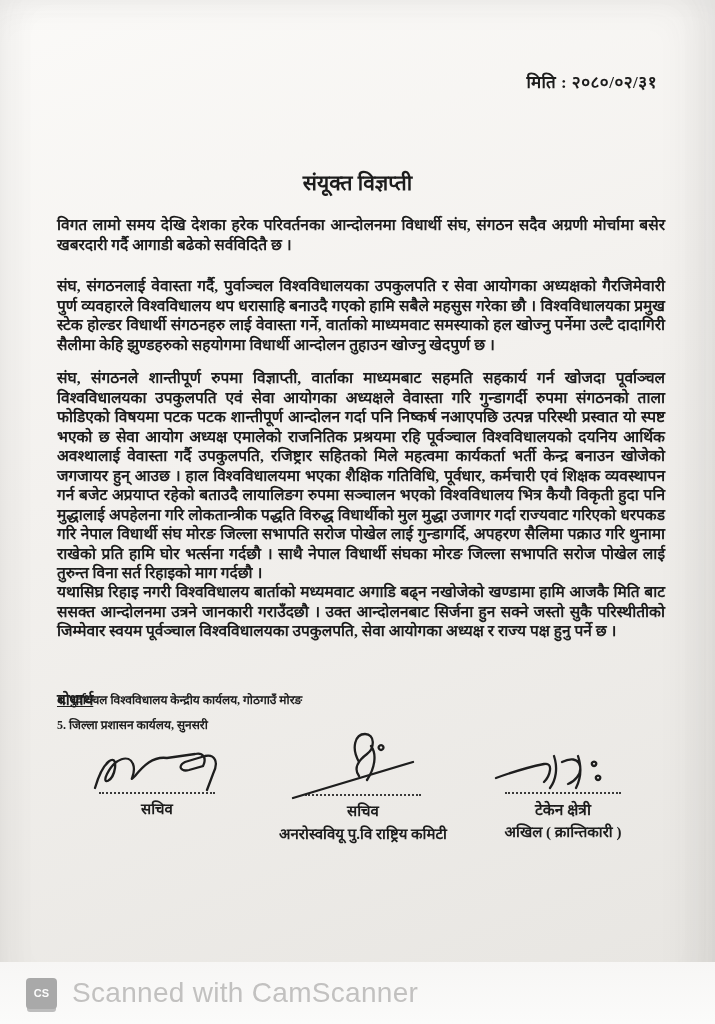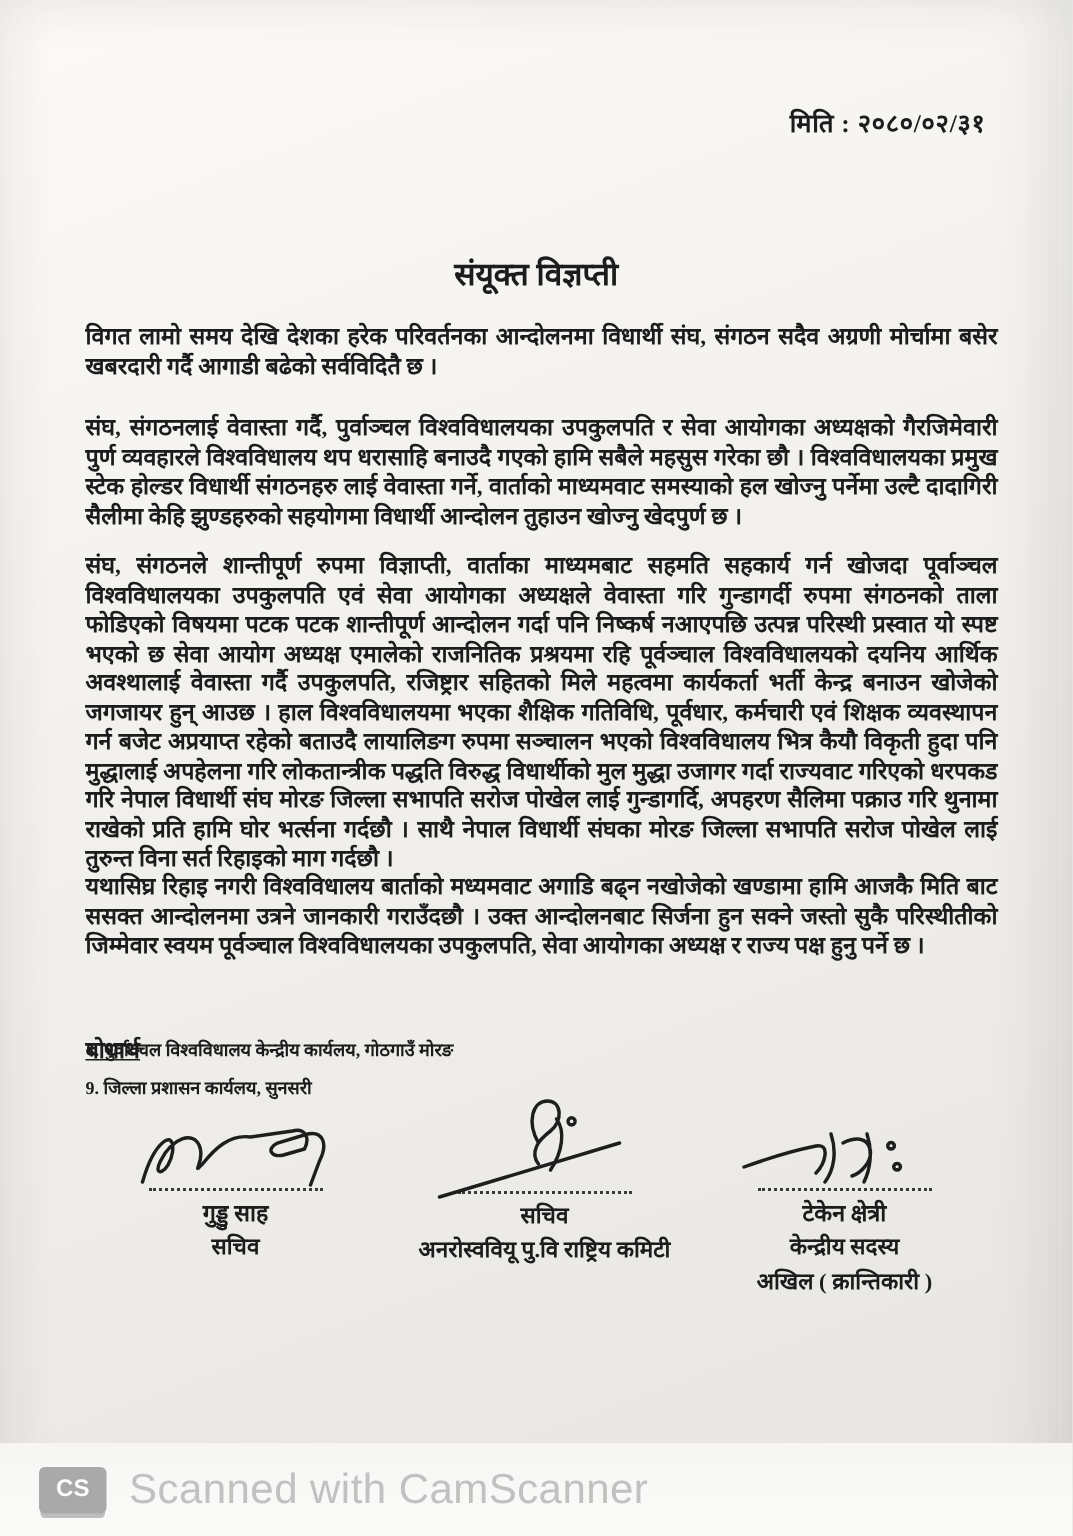--- a/index.html
+++ b/index.html
@@ -97,28 +97,28 @@
     bottom: 0;
     width: 715px;
     height: 62px;
     background: linear-gradient(180deg, #f7f6f5 0%, #fbfbfa 100%);
     display: flex;
     align-items: center;
     padding-left: 26px;
     box-sizing: border-box;
   }
   .cs-logo {
-    width: 45px;
+    width: 31px;
     height: 31px;
     background: #a9a9a9;
     border-radius: 4px;
     color: #fdfdfd;
     font-family: "Liberation Sans", sans-serif;
     font-weight: bold;
-    font-size: 16px;
+    font-size: 11px;
     display: flex;
     align-items: center;
     justify-content: center;
     box-shadow: 0 4px 0 -1px #bdbdbd;
   }
   .footer-label {
     margin-left: 15px;
     font-family: "Liberation Sans", "DejaVu Sans", sans-serif;
     font-size: 28px;
     color: #c2c1c0;
@@ -134,47 +134,45 @@
 
 <div class="doc-title">संयूक्त विज्ञप्ती</div>
 
 <div class="para p1">विगत लामो समय देखि देशका हरेक परिवर्तनका आन्दोलनमा विधार्थी संघ, संगठन सदैव  अग्रणी मोर्चामा बसेर खबरदारी गर्दै आगाडी बढेको सर्वविदितै छ ।</div>
 <div class="para p2">संघ, संगठनलाई  वेवास्ता गर्दै, पुर्वाञ्चल विश्वविधालयका उपकुलपति र सेवा आयोगका अध्यक्षको गैरजिमेवारी पुर्ण व्यवहारले विश्वविधालय थप धरासाहि बनाउदै गएको हामि सबैले महसुस गरेका छौ । विश्वविधालयका प्रमुख स्टेक होल्डर विधार्थी संगठनहरु लाई वेवास्ता गर्ने, वार्ताको माध्यमवाट समस्याको हल खोज्नु पर्नेमा उल्टै दादागिरी सैलीमा केहि झुण्डहरुको सहयोगमा विधार्थी आन्दोलन तुहाउन खोज्नु खेदपुर्ण छ ।</div>
 <div class="para p3">संघ, संगठनले शान्तीपूर्ण रुपमा विज्ञाप्ती, वार्ताका माध्यमबाट सहमति सहकार्य गर्न खोजदा पूर्वाञ्चल विश्वविधालयका उपकुलपति एवं सेवा आयोगका अध्यक्षले वेवास्ता गरि गुन्डागर्दी रुपमा संगठनको ताला फोडिएको विषयमा पटक पटक शान्तीपूर्ण आन्दोलन गर्दा पनि निष्कर्ष नआएपछि उत्पन्न परिस्थी प्रस्वात यो स्पष्ट भएको छ सेवा आयोग अध्यक्ष एमालेको राजनितिक प्रश्रयमा रहि पूर्वञ्चाल विश्वविधालयको दयनिय आर्थिक अवश्थालाई वेवास्ता गर्दै उपकुलपति, रजिष्ट्रार सहितको मिले महत्वमा कार्यकर्ता भर्ती केन्द्र बनाउन खोजेको जगजायर हुन् आउछ । हाल विश्वविधालयमा भएका शैक्षिक गतिविधि, पूर्वधार, कर्मचारी एवं शिक्षक व्यवस्थापन गर्न बजेट अप्रयाप्त रहेको बताउदै लायालिङग रुपमा सञ्चालन भएको विश्वविधालय भित्र कैयौ विकृती हुदा पनि  मुद्धालाई अपहेलना गरि लोकतान्त्रीक पद्धति विरुद्ध विधार्थीको मुल मुद्धा उजागर गर्दा राज्यवाट गरिएको धरपकड गरि नेपाल विधार्थी संघ मोरङ जिल्ला सभापति सरोज पोखेल लाई गुन्डागर्दि, अपहरण सैलिमा पक्राउ गरि थुनामा राखेको प्रति हामि घोर भर्त्सना गर्दछौ । साथै नेपाल विधार्थी संघका मोरङ जिल्ला सभापति सरोज पोखेल लाई तुरुन्त विना सर्त रिहाइको माग गर्दछौ ।</div>
 <div class="para p4">यथासिघ्र रिहाइ नगरी विश्वविधालय बार्ताको मध्यमवाट अगाडि बढ्न नखोजेको  खण्डामा हामि आजकै मिति बाट ससक्त आन्दोलनमा उत्रने जानकारी गराउँदछौ । उक्त आन्दोलनबाट सिर्जना हुन सक्ने जस्तो सुकै परिस्थीतीको जिम्मेवार स्वयम पूर्वञ्चाल विश्वविधालयका उपकुलपति, सेवा आयोगका अध्यक्ष र राज्य पक्ष हुनु पर्ने छ ।</div>
 
 <div class="cc-heading">बोधार्थ</div>
 <div class="cc-item cc-1">१. पुर्वाञ्चल विश्वविधालय केन्द्रीय कार्यलय, गोठगाउँ मोरङ</div>
-<div class="cc-item cc-2">9. जिल्ला प्रशासन कार्यलय, सुनसरी</div>
+<div class="cc-item cc-2">5. जिल्ला प्रशासन कार्यलय, सुनसरी</div>
 
 <div class="sig sig-1">
   <svg class="scribble" width="160" height="58" viewBox="0 0 160 58">
     <path d="M18,48 C26,20 40,12 38,28 C36,42 24,46 30,34 C38,18 52,14 56,24 C60,34 50,44 58,36 C66,26 76,16 90,18 L118,14 C126,12 130,18 126,26 L112,30 C104,32 100,26 108,22 L128,16 C138,14 142,22 136,34 L130,50" fill="none" stroke="#1e1e1e" stroke-width="2.3" stroke-linecap="round"></path>
   </svg>
   <div class="dotline"></div>
-  <div class="sig-name">गुड्डु साह</div>
   <div class="sig-title">सचिव</div>
 </div>
 
 <div class="sig sig-2">
   <svg class="scribble" width="200" height="72" viewBox="0 0 200 72">
     <path d="M96,34 C88,20 92,6 102,6 C112,6 112,20 104,26 C96,32 90,40 96,48 M108,18 C114,26 112,40 104,52 M118,22 a2.4,2.4 0 1 1 0.1,0" fill="none" stroke="#1e1e1e" stroke-width="2.3" stroke-linecap="round"></path>
     <path d="M30,70 L150,34" fill="none" stroke="#1e1e1e" stroke-width="2.3" stroke-linecap="round"></path>
   </svg>
   <div class="dotline"></div>
   <div class="sig-title">सचिव</div>
   <div class="sig-org">अनरोस्ववियू पु.वि राष्ट्रिय कमिटी</div>
 </div>
 
 <div class="sig sig-3">
   <svg class="scribble" width="170" height="56" viewBox="0 0 170 56">
     <path d="M18,36 C40,28 56,24 66,22 C76,20 72,34 66,40 M76,14 C80,26 78,38 72,46 M84,20 C92,16 100,16 102,24 C104,32 96,40 90,42 M100,14 C104,26 102,38 98,46 M116,24 a2.2,2.2 0 1 1 0.1,0 M120,38 a2.2,2.2 0 1 1 0.1,0" fill="none" stroke="#1e1e1e" stroke-width="2.3" stroke-linecap="round"></path>
   </svg>
   <div class="dotline"></div>
   <div class="sig-name">टेकेन क्षेत्री</div>
-  <div class="sig-title">केन्द्रीय सदस्य</div>
   <div class="sig-org">अखिल ( क्रान्तिकारी )</div>
 </div>
 
 <div class="footer-bar">
   <div class="cs-logo">CS</div>
   <div class="footer-label">Scanned with CamScanner</div>
 </div>
 
 </body></html>

